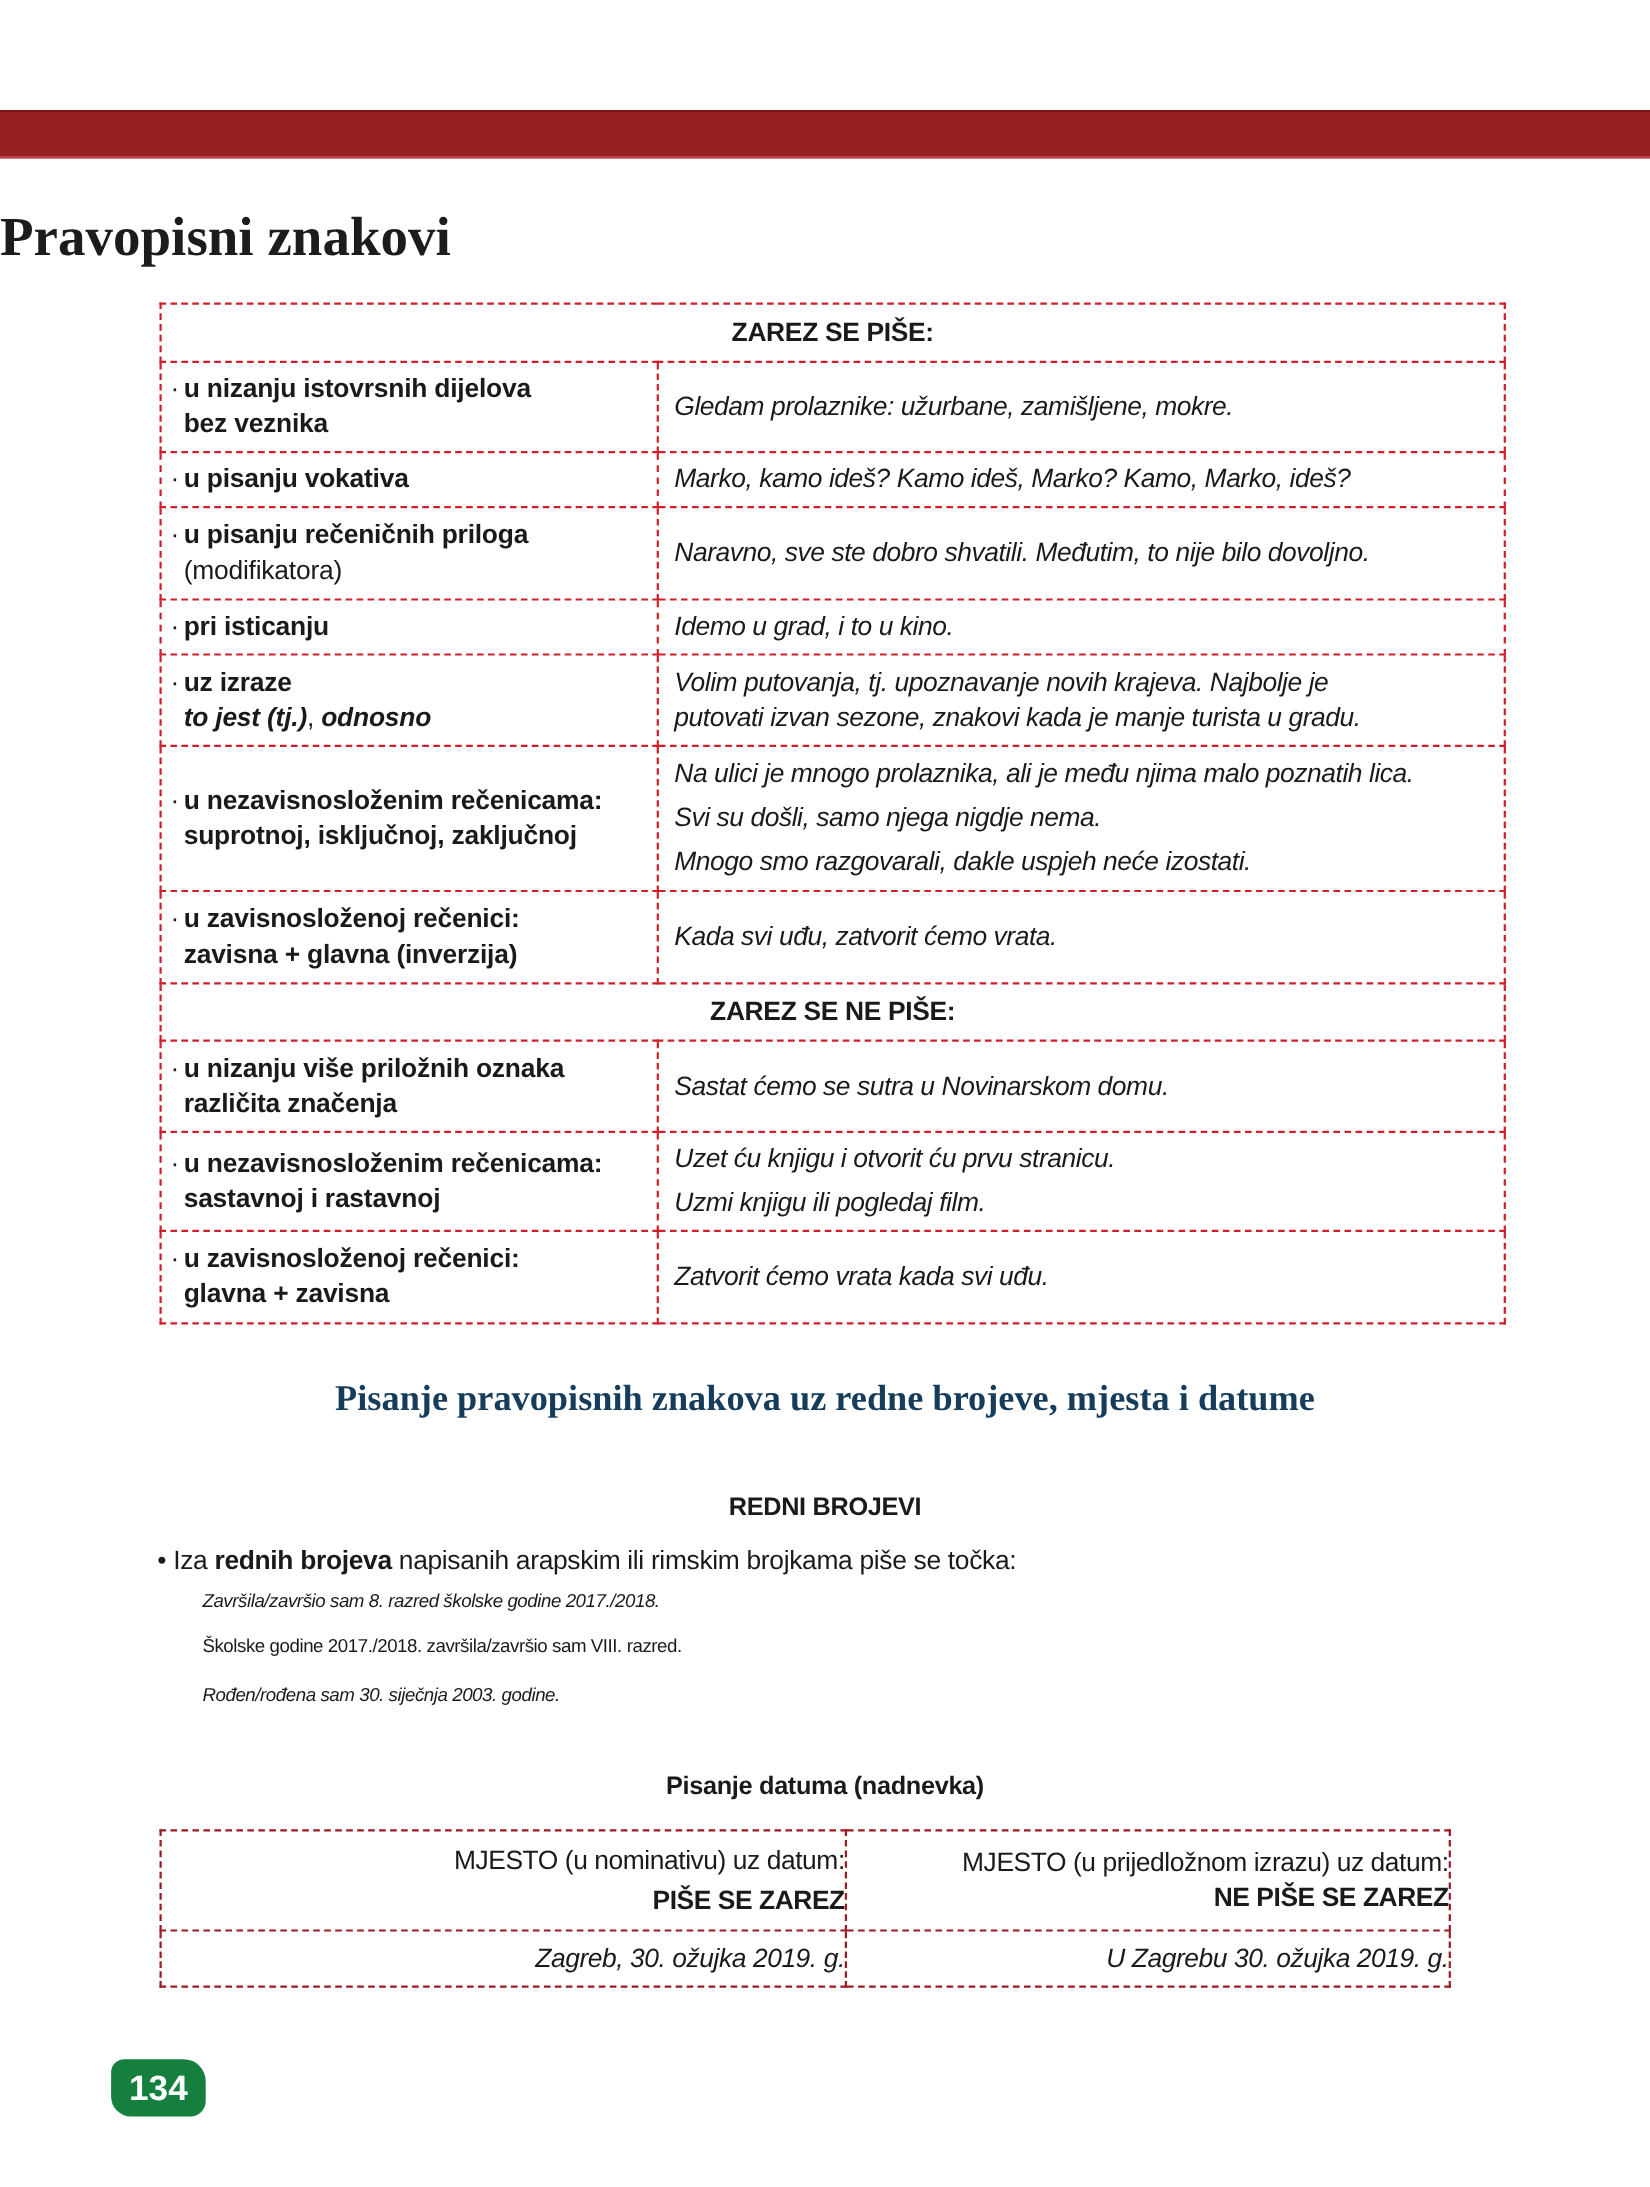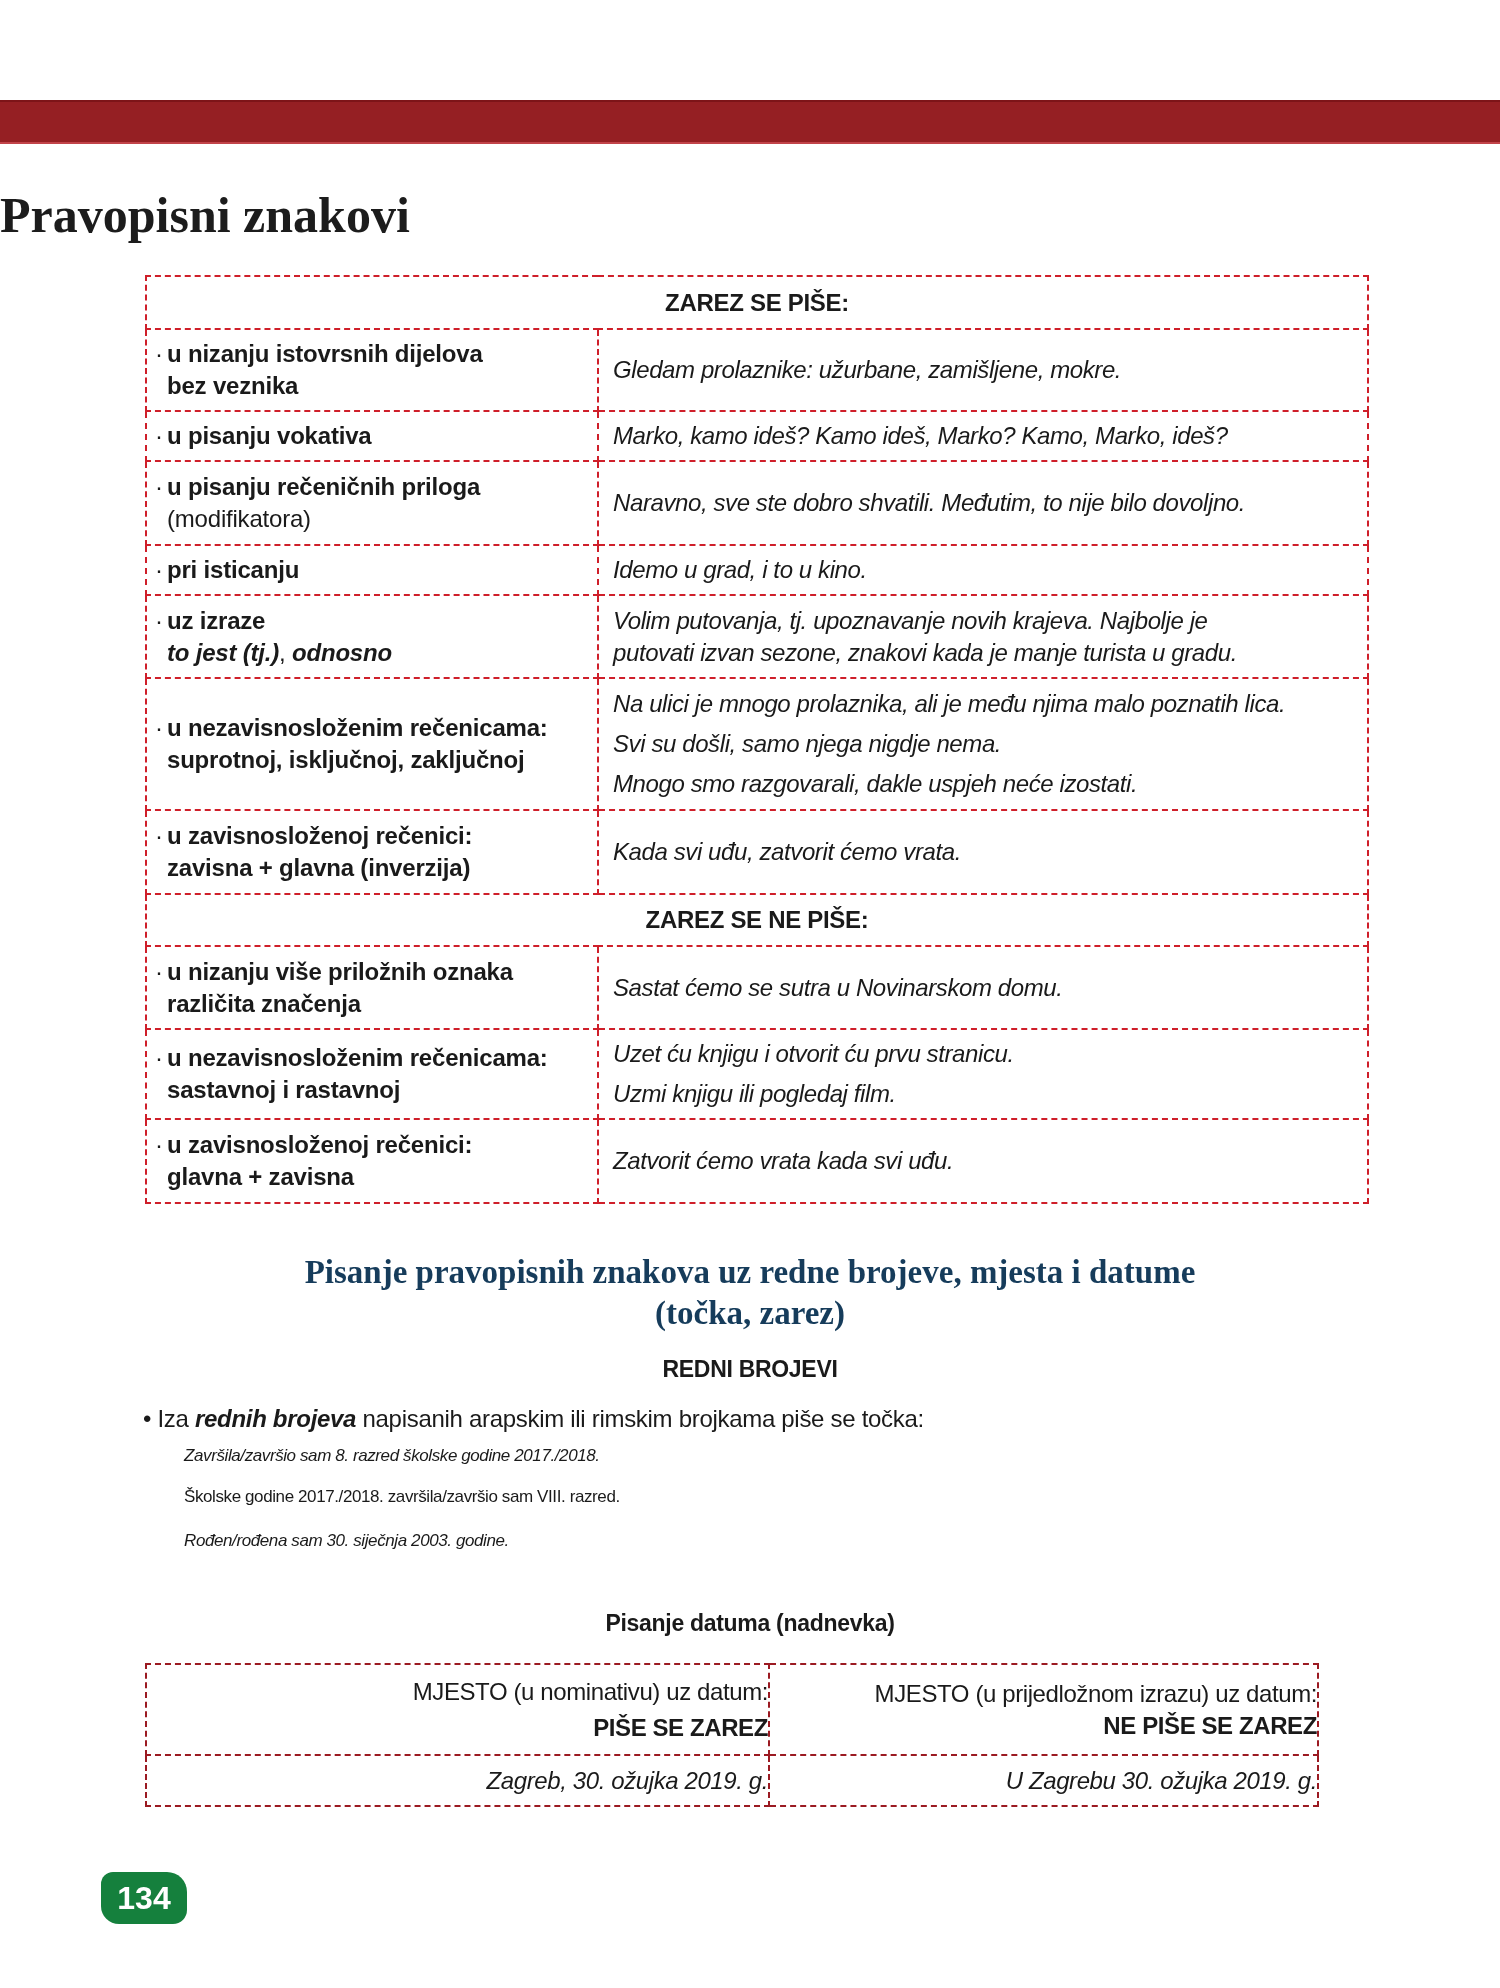--- a/index.html
+++ b/index.html
@@ -24,21 +24,21 @@
   .rule-text .bi { font-style: italic; }
   .ex-line { display: block; }
   .ex-multi .ex-line { line-height: 40px; }
 
   .sub-heading { position: absolute; left: 0; width: 1500px; text-align: center;
     font-family: "Liberation Serif", serif; font-weight: bold; color: #163c5b; font-size: 33px; line-height: 41px; }
 
   .redni-label { position: absolute; left: 0; top: 1356px; width: 1500px; text-align: center; font-weight: bold; font-size: 23px; letter-spacing: -0.3px; }
 
   .para { position: absolute; left: 143px; top: 1405px; font-size: 24px; letter-spacing: -0.3px; }
-  .para b { font-weight: bold; font-style: italic; }
+  .para b { font-weight: bold; }
   .examples { position: absolute; left: 184px; font-size: 17px; letter-spacing: -0.4px; }
   .examples .it { font-style: italic; }
 
   .date-label { position: absolute; left: 0; top: 1610px; width: 1500px; text-align: center; font-weight: bold; font-size: 23px; letter-spacing: -0.3px; }
 
   .date-table { position: absolute; left: 145px; top: 1663px; width: 1174px; border-collapse: collapse; }
   .date-table td { border: 2px dashed #9b1a22; text-align: right; vertical-align: middle; font-size: 24px; letter-spacing: -0.4px; }
   .date-table td.head { height: 91px; line-height: 32px; width: 623px; }
   .date-table td.head .strong { font-weight: bold; display: block; }
   .date-table td.val { height: 51px; font-style: italic; }
@@ -209,21 +209,20 @@
       </td>
       <td class="example">
         <span class="ex-line">Zatvorit ćemo vrata kada svi uđu.</span>
       </td>
     </tr>
   </tbody>
 </table>
 
 <div class="sub-heading" style="top:1252px">
   <div>Pisanje pravopisnih znakova uz redne brojeve, mjesta i datume</div>
-  <div>(točka, zarez)</div>
 </div>
 
 <div class="redni-label">REDNI BROJEVI</div>
 
 <div class="para">
   <span>•</span>
   <span>Iza </span><b>rednih brojeva</b><span> napisanih arapskim ili rimskim brojkama piše se točka:</span>
 </div>
 
 <div class="examples" style="top:1446px">

